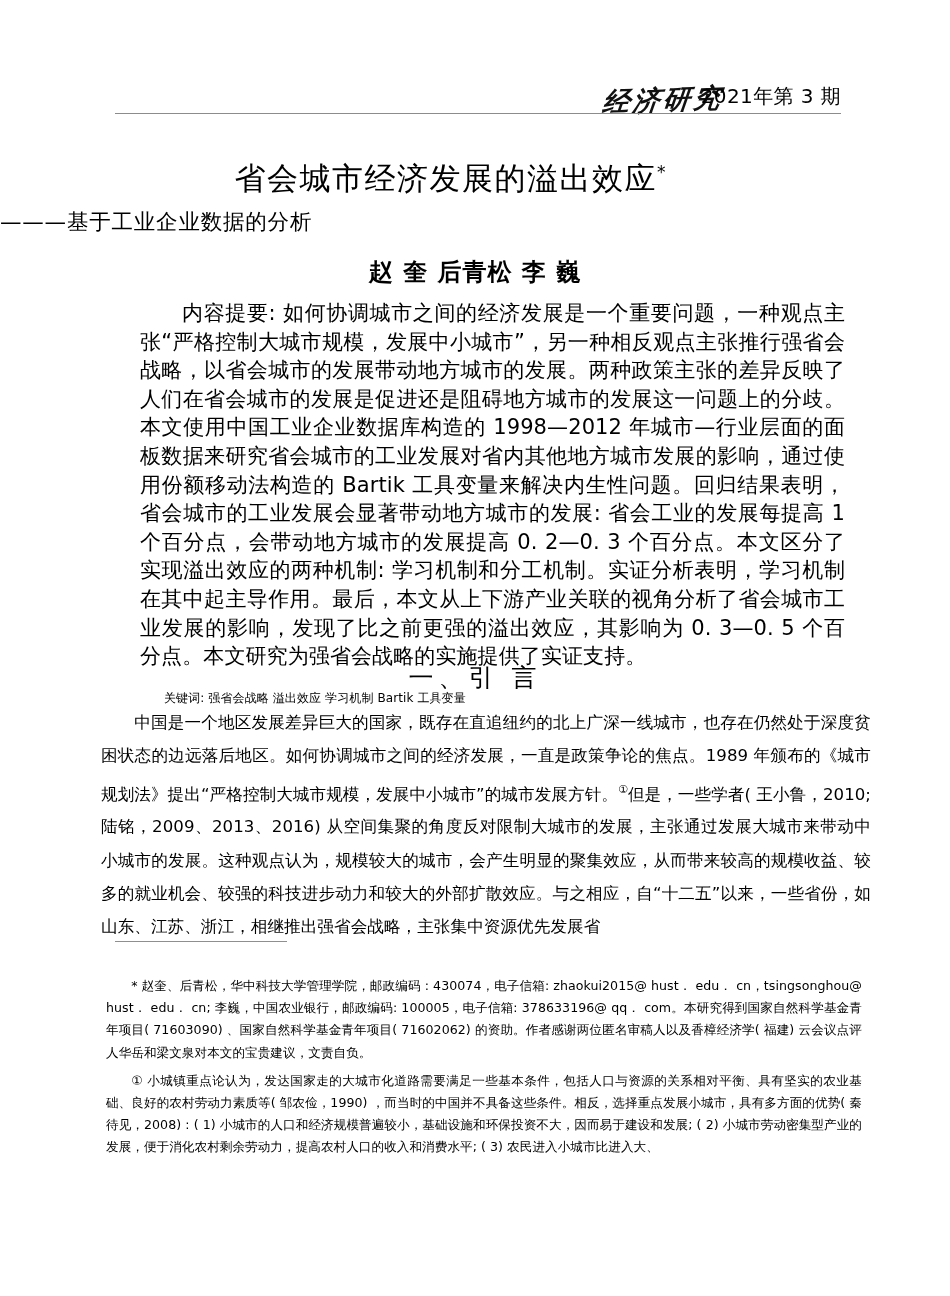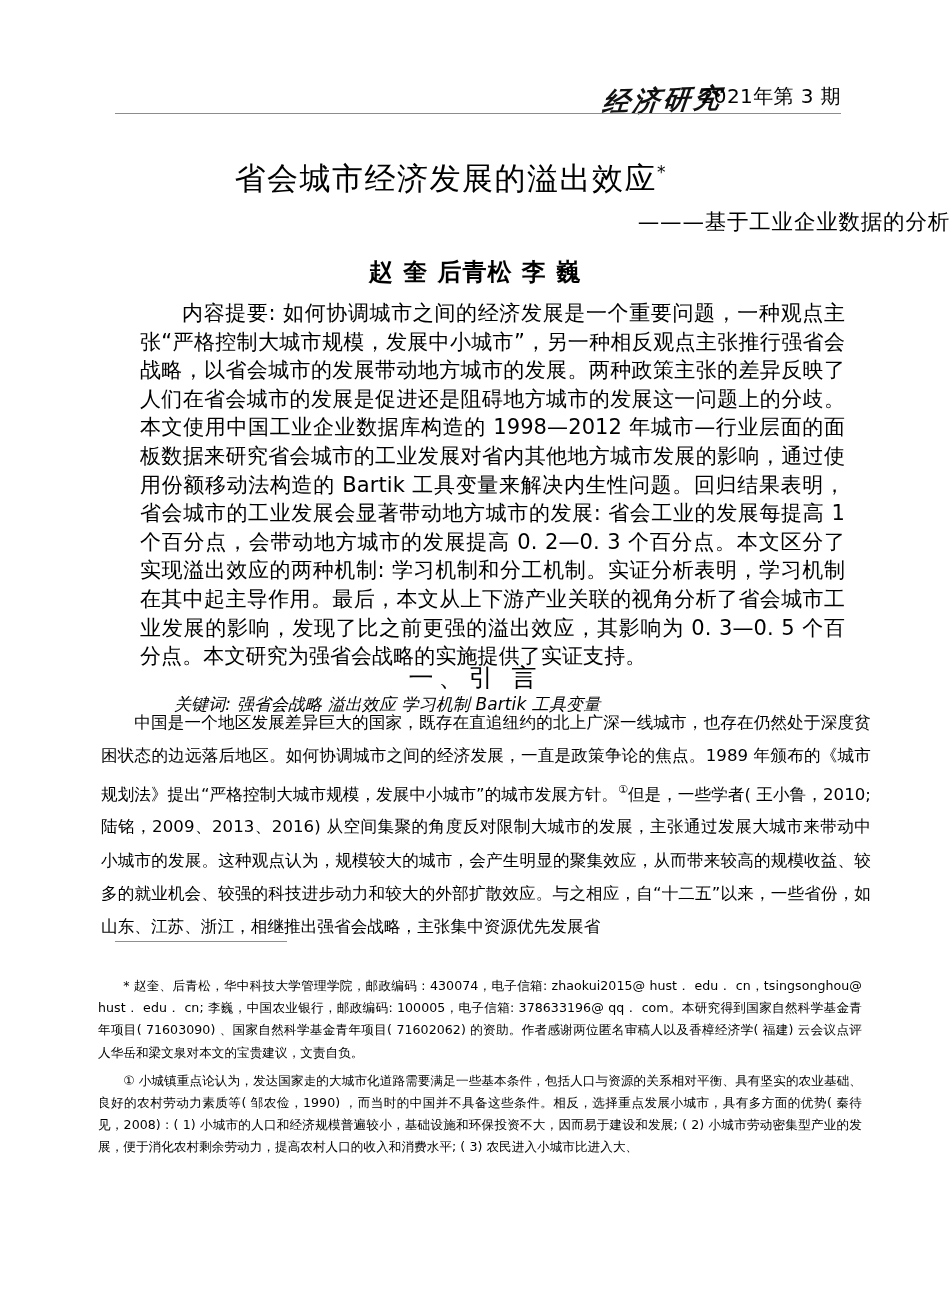--- a/index.html
+++ b/index.html
@@ -74,21 +74,21 @@
   .title .asterisk {
     font-size: 17px;
     vertical-align: super;
     letter-spacing: 0;
   }
   .subtitle {
     position: absolute;
     left: 0;
     top: 207px;
     width: 950px;
-    text-align: right;
+    text-align: left;
     font-size: 21.5px;
     letter-spacing: 0.8px;
   }
   .authors {
     position: absolute;
     left: 0;
     top: 256px;
     width: 950px;
     text-align: center;
     font-size: 24px;
@@ -106,26 +106,25 @@
   .abstract-para {
     margin: 0;
     font-size: 21px;
     line-height: 28.6px;
     text-align: justify;
     text-justify: inter-ideograph;
     text-indent: 2em;
     letter-spacing: 0.1px;
   }
   .keywords {
-    margin: 19px 0 0 0;
-    font-size: 17px;
+    margin: 13px 0 0 0;
+    font-size: 12px;
     line-height: 28.6px;
     text-indent: 2em;
     letter-spacing: 0.1px;
-    font-style: italic;
   }
 
   
   .section-heading {
     position: absolute;
     left: 0;
     top: 640px;
     width: 950px;
     text-align: center;
     font-size: 25px;
@@ -164,21 +163,21 @@
     height: 0;
     border-top: 1.1px solid #8f8f8f;
   }
   .footnotes {
     position: absolute;
     left: 90px;
     top: 975px;
     width: 772px;
   }
   .footnote {
-    margin: 0 0 6px 8px;
+    margin: 0 0 6px 16px;
     font-size: 12.6px;
     line-height: 22.2px;
     text-align: justify;
     text-justify: inter-ideograph;
     text-indent: 2em;
     letter-spacing: 0.05px;
   }
 </style>
 </head>
 <body>

